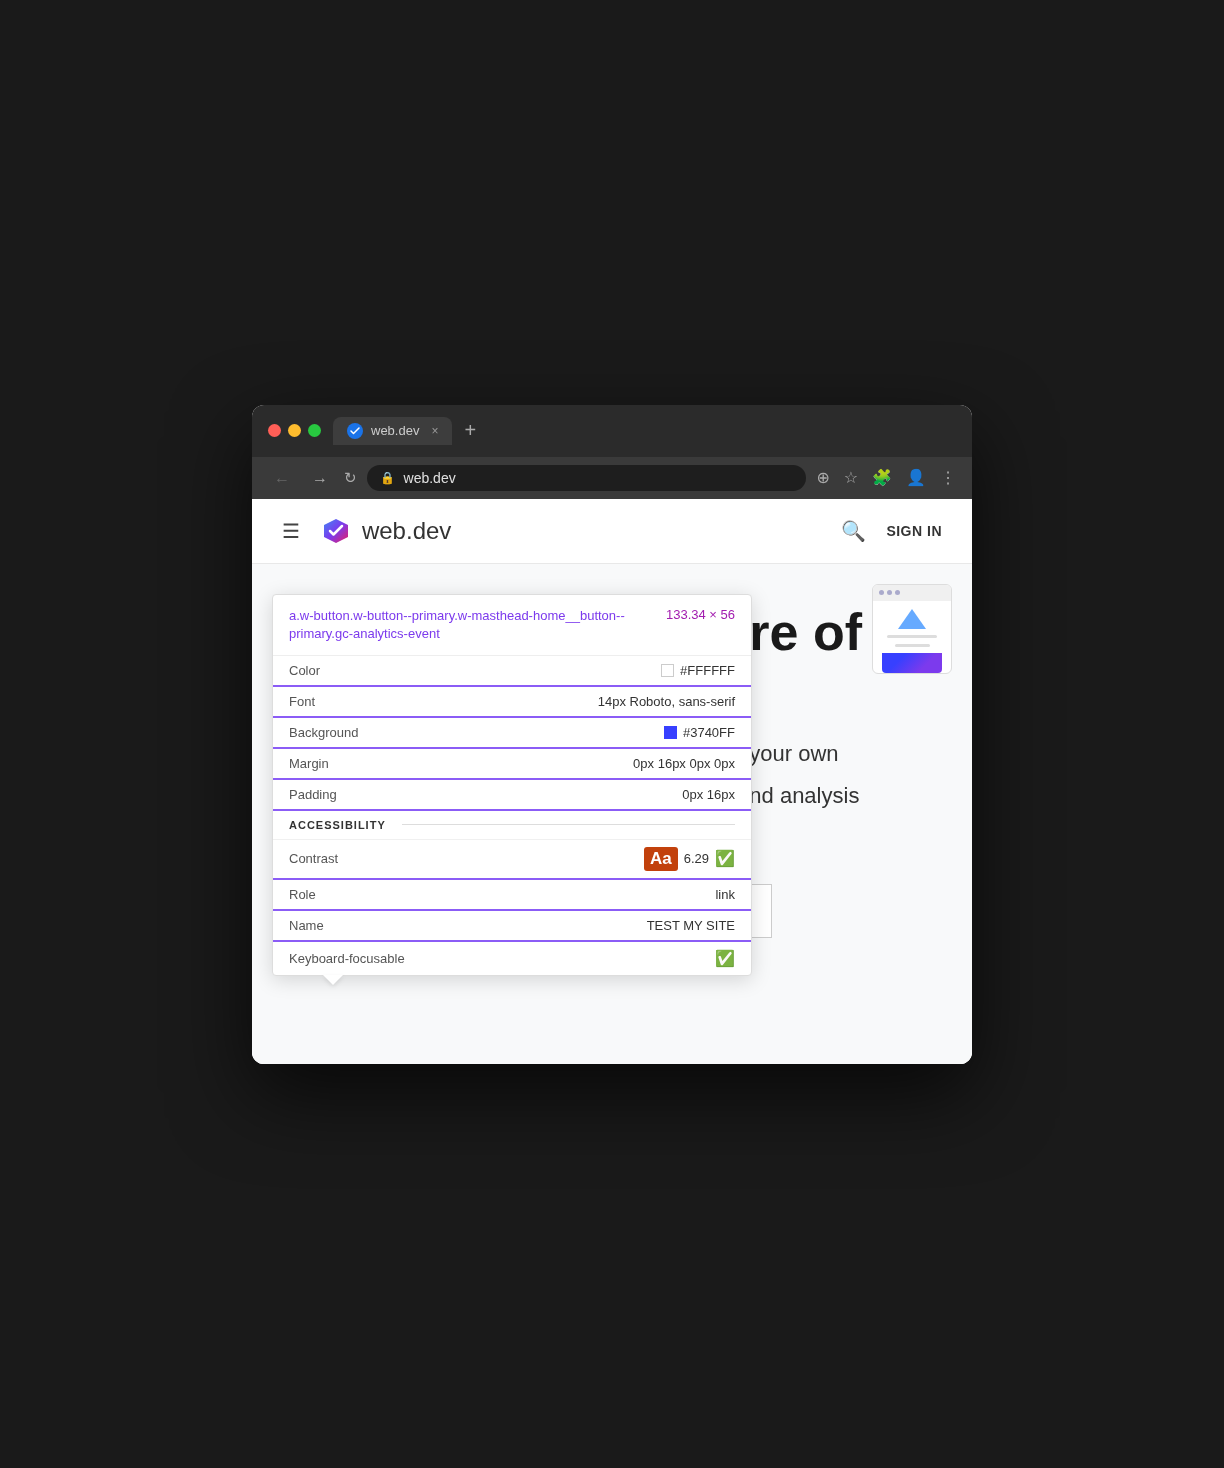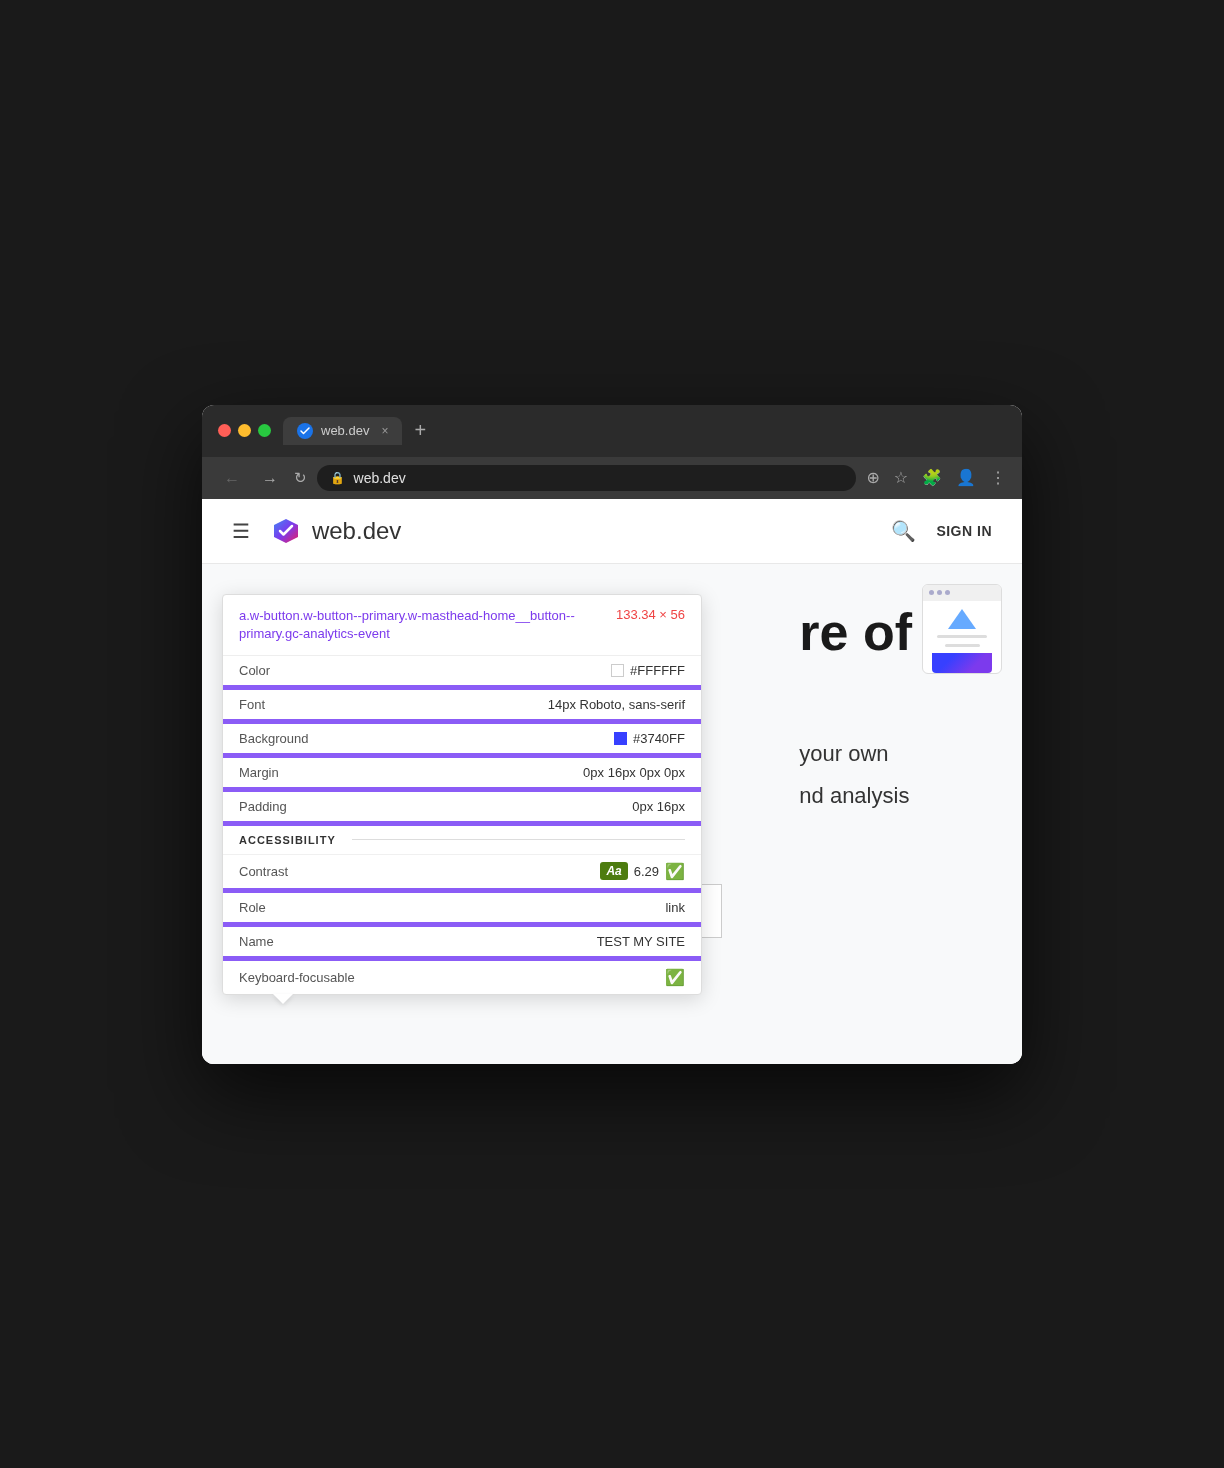--- a/index.html
+++ b/index.html
@@ -6,21 +6,21 @@
     body {
       background: #1a1a1a;
       display: flex;
       justify-content: center;
       align-items: center;
       min-height: 100vh;
       font-family: -apple-system, BlinkMacSystemFont, 'Segoe UI', sans-serif;
     }
 
     .browser-window {
-      width: 820px;
+      width: 720px;
       border-radius: 12px;
       overflow: hidden;
       box-shadow: 0 30px 80px rgba(0,0,0,0.7);
       background: #fff;
     }
 
     
     .title-bar {
       background: #2b2b2b;
       padding: 12px 16px;
@@ -243,34 +243,34 @@
       align-items: flex-start;
     }
     .inspect-selector {
       color: #7c3aed;
       font-weight: 500;
       font-size: 13px;
       line-height: 1.4;
       flex: 1;
     }
     .inspect-dimensions {
-      color: #ef4444;
+      color: #a21caf;
       font-size: 13px;
       white-space: nowrap;
       margin-left: 28px;
     }
     .inspect-body {
       padding: 0;
     }
     .inspect-row {
       display: flex;
       justify-content: space-between;
       align-items: center;
       padding: 7px 16px;
-      border-bottom: 5px solid #8b5cf6;
+      border-bottom: 2px solid #8b5cf6;
     }
     .inspect-row:last-child { border-bottom: none; }
     .inspect-label {
       color: #555;
       font-size: 13px;
     }
     .inspect-value {
       color: #333;
       font-size: 13px;
       display: flex;
@@ -304,27 +304,26 @@
       letter-spacing: 1px;
       color: #333;
       white-space: nowrap;
     }
     .section-line {
       flex: 1;
       height: 1px;
       background: #ddd;
     }
     .contrast-badge {
-      background: #4d7c0f;
+      background: #c2410c;
       color: #fff;
-      font-size: 12px;
+      font-size: 17px;
       font-weight: 700;
       padding: 2px 6px;
       border-radius: 3px;
-      font-style: italic;
     }
     .check-icon {
       color: #28a745;
       font-size: 16px;
     }
     .tooltip-arrow {
       position: absolute;
       bottom: -10px;
       left: 50px;
       width: 0;

